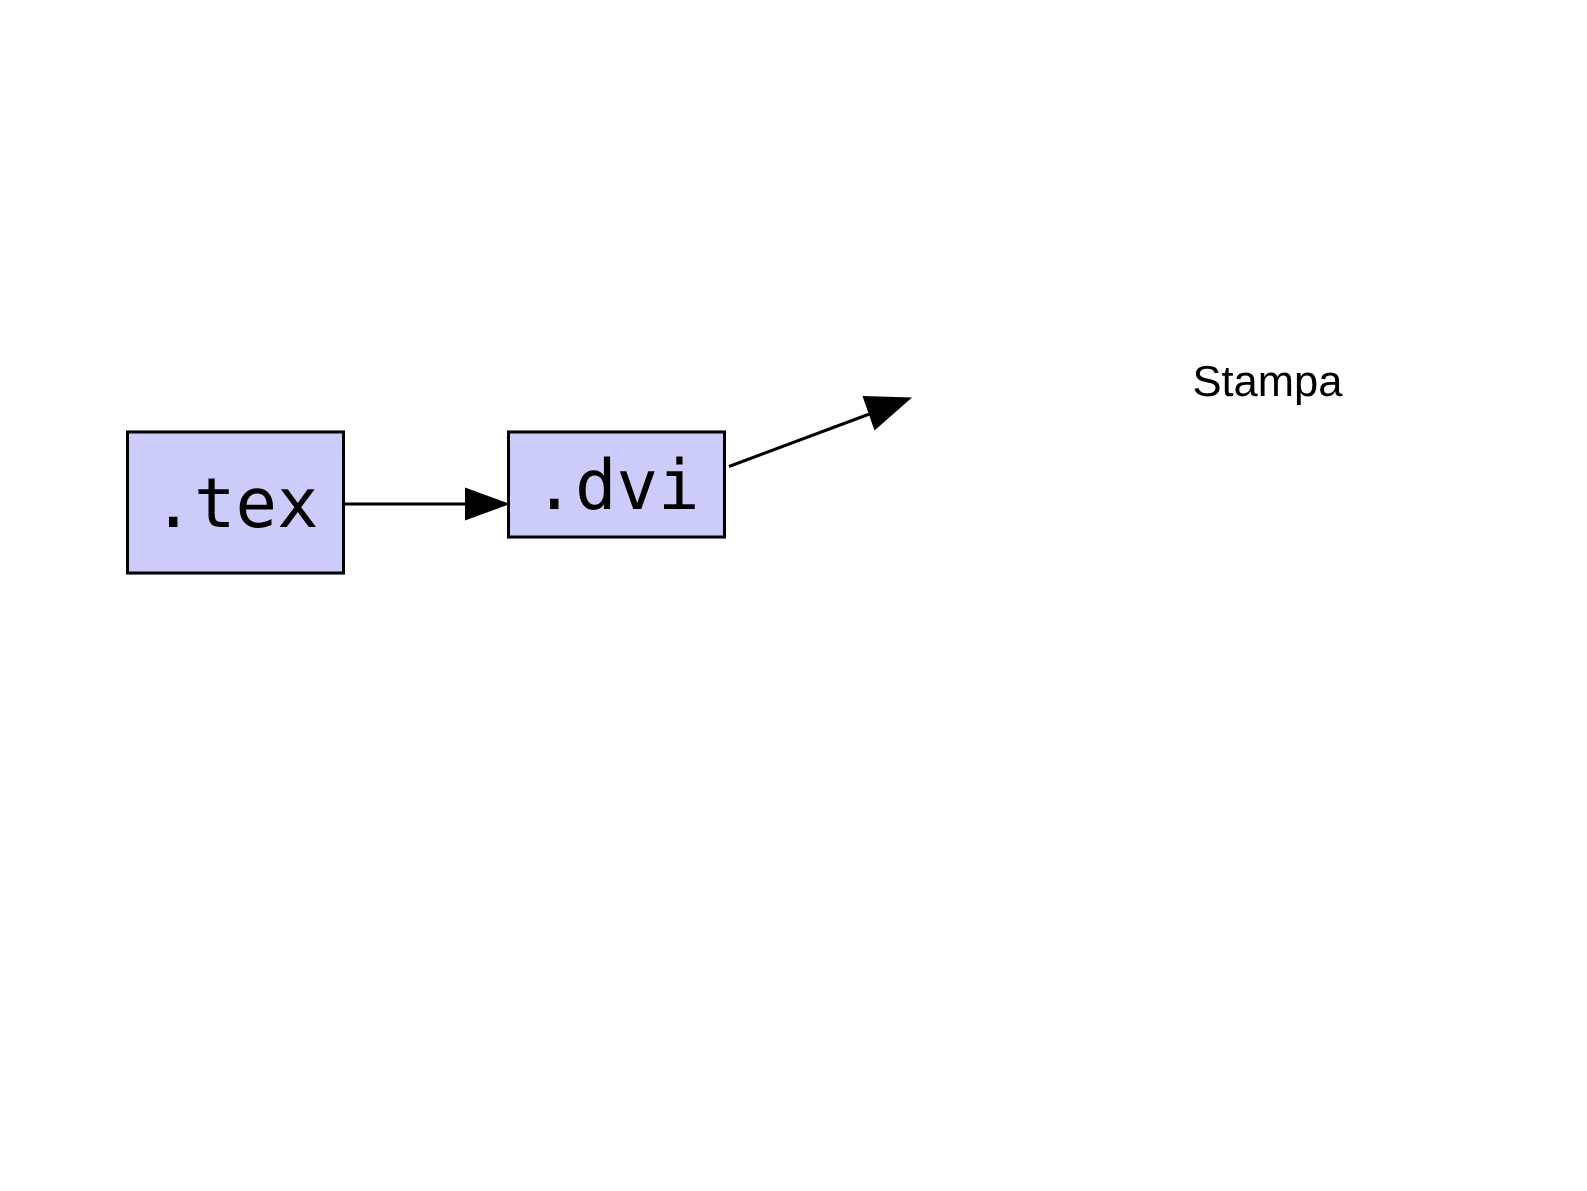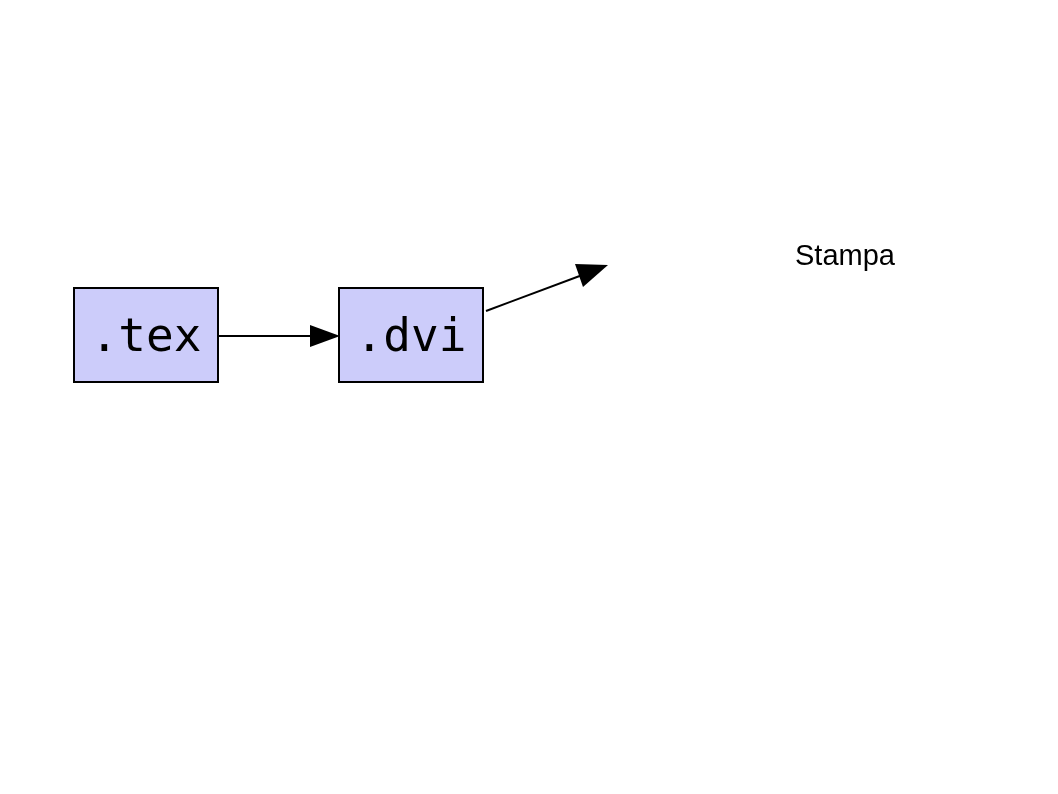--- a/index.html
+++ b/index.html
@@ -28,22 +28,22 @@
   }
   .node-label {
     font-family: "DejaVu Sans Mono", monospace;
     font-size: 46px;
     line-height: 1;
     color: #000000;
     letter-spacing: 0px;
     white-space: pre;
     user-select: none;
   }
-  #node-tex   { left: 73px;  top: 287px; width: 146px; height: 96px; }
-  #node-dvi   { left: 338px; top: 287px; width: 146px; height: 96px; }
+  #node-tex   { left: 84px;  top: 287px; width: 146px; height: 96px; }
+  #node-dvi   { left: 338px; top: 287px; width: 146px; height: 72px; }
   #node-ps    { left: 610px; top: 209px; width: 145px; height: 100px; }
 
   
   #edges {
     position: absolute;
     left: 0;
     top: 0;
     width: 1058px;
     height: 794px;
     pointer-events: none;

